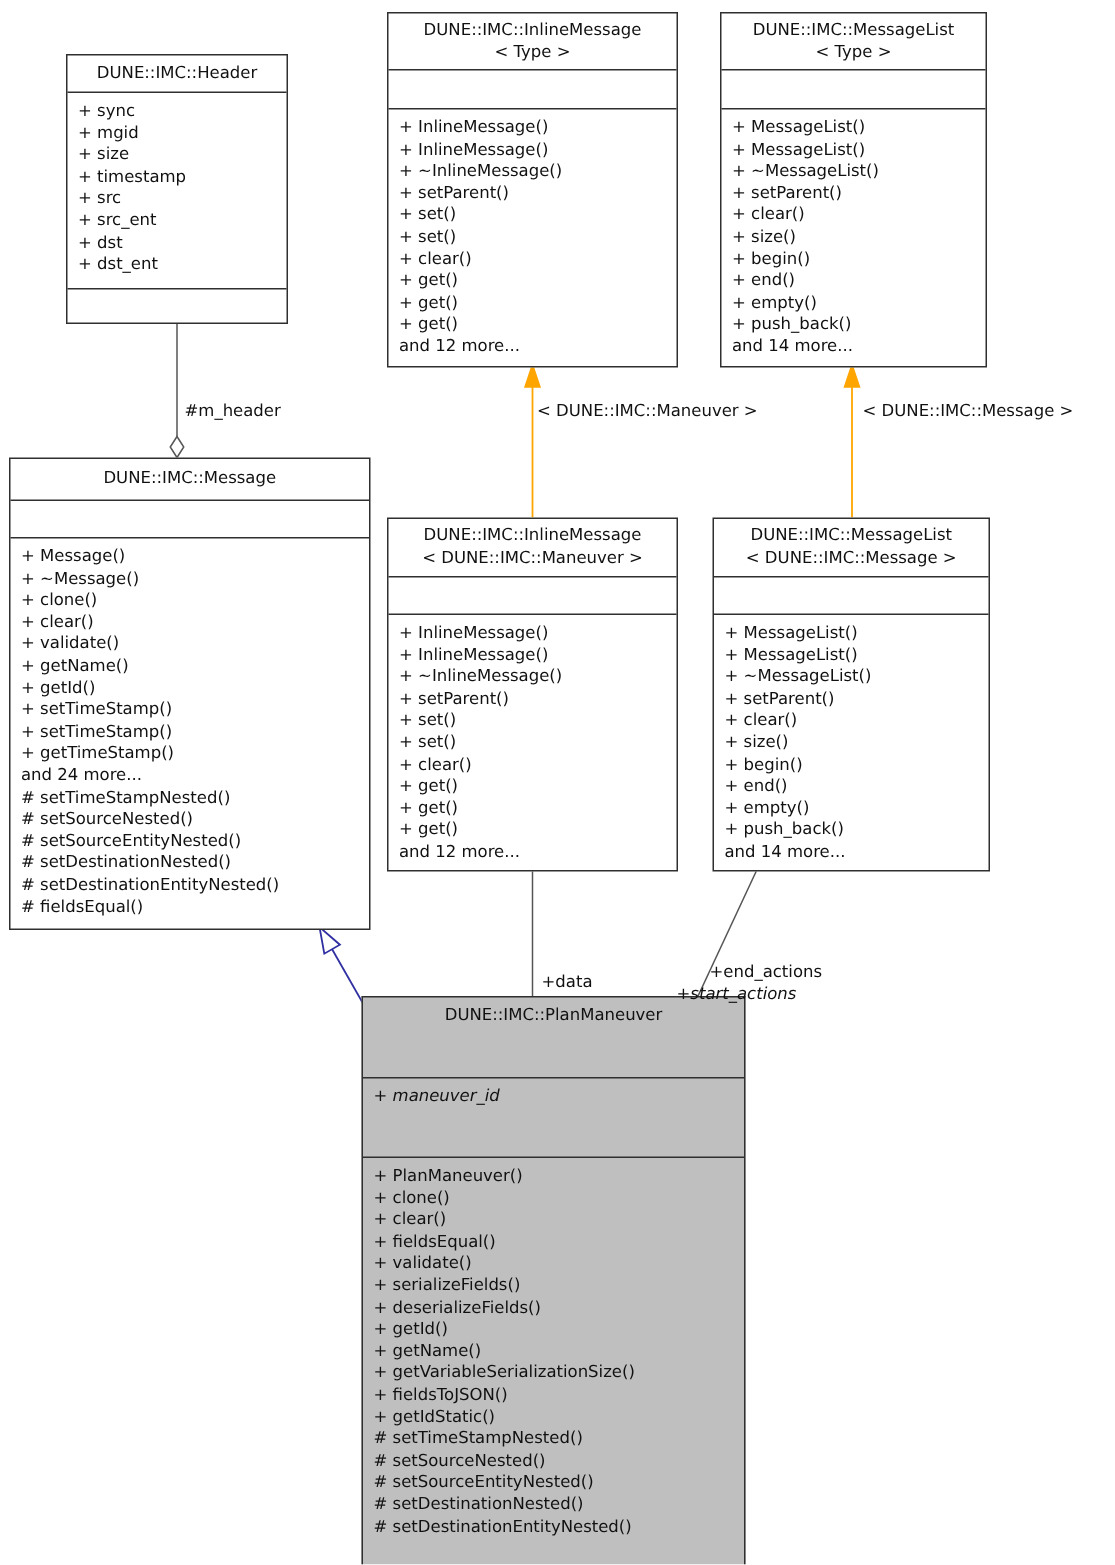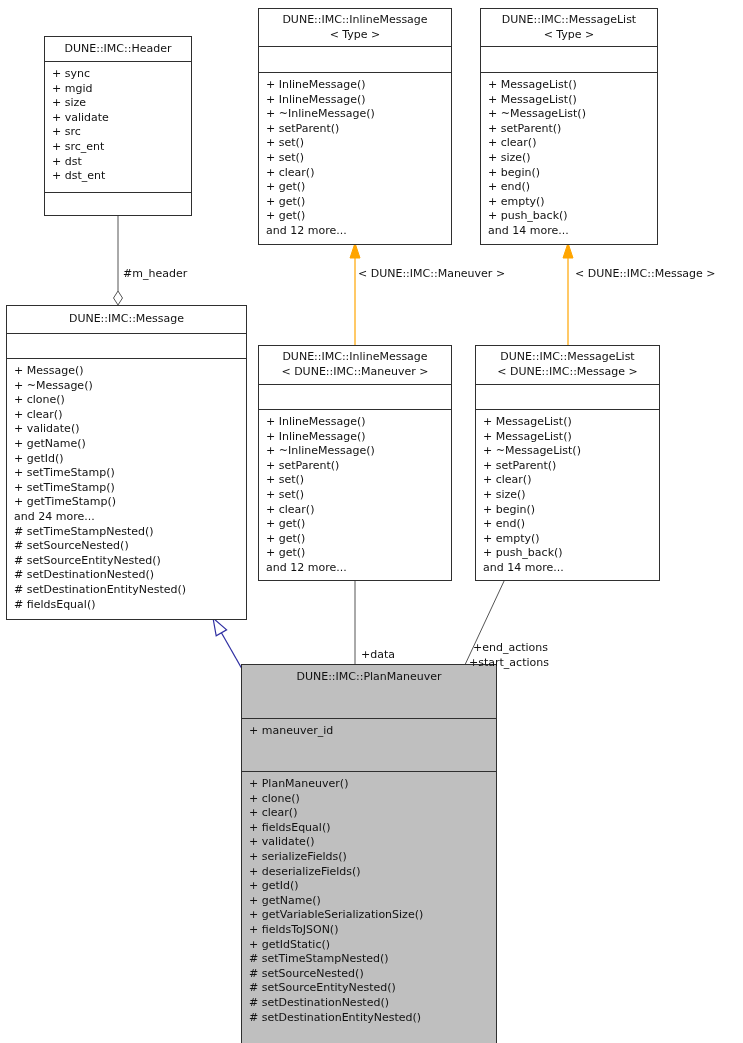--- a/index.html
+++ b/index.html
@@ -68,21 +68,21 @@
   </svg>
 
   <div class="class-box" style="left:44px; top:36px; width:148px;">
     <div class="box-title" style="height:24px;">
         <div class="title-line">DUNE::IMC::Header</div>
       </div>
     <div class="box-compartment" style="height:131px;">
         <div class="member-line">+ sync</div>
         <div class="member-line">+ mgid</div>
         <div class="member-line">+ size</div>
-        <div class="member-line">+ validate</div>
+        <div class="member-line">+ timestamp</div>
         <div class="member-line">+ src</div>
         <div class="member-line">+ src_ent</div>
         <div class="member-line">+ dst</div>
         <div class="member-line">+ dst_ent</div>
       </div>
     <div class="box-compartment" style="height:23px;"></div>
   </div>
 
   <div class="class-box" style="left:258px; top:8px; width:194px;">
     <div class="box-title" style="height:37px;">
@@ -191,21 +191,21 @@
         <div class="member-line">+ empty()</div>
         <div class="member-line">+ push_back()</div>
         <div class="member-line">and 14 more...</div>
       </div>
   </div>
 
   <div class="class-box focus" style="left:241px; top:664px; width:256px;gap:28px;">
     <div class="box-title" style="height:25px;">
         <div class="title-line">DUNE::IMC::PlanManeuver</div>
       </div>
-    <div class="box-compartment" style="height:25px;">
+    <div class="box-compartment" style="height:25px;font-style:italic;">
         <div class="member-line">+ maneuver_id</div>
       </div>
     <div class="box-compartment" style="height:288px;">
         <div class="member-line">+ PlanManeuver()</div>
         <div class="member-line">+ clone()</div>
         <div class="member-line">+ clear()</div>
         <div class="member-line">+ fieldsEqual()</div>
         <div class="member-line">+ validate()</div>
         <div class="member-line">+ serializeFields()</div>
         <div class="member-line">+ deserializeFields()</div>
@@ -220,15 +220,15 @@
         <div class="member-line"># setDestinationNested()</div>
         <div class="member-line"># setDestinationEntityNested()</div>
       </div>
   </div>
 
   <div class="edge-label" style="left:123px; top:266px;">#m_header</div>
   <div class="edge-label" style="left:358px; top:266px;">&lt; DUNE::IMC::Maneuver &gt;</div>
   <div class="edge-label" style="left:575px; top:266px;">&lt; DUNE::IMC::Message &gt;</div>
   <div class="edge-label" style="left:361px; top:647px;">+data</div>
   <div class="edge-label" style="left:473px; top:640px;">+end_actions</div>
-  <div class="edge-label" style="left:469px; top:655px;">+start_actions</div>
+  <div class="edge-label" style="left:451px; top:655px;font-style:italic;">+start_actions</div>
 
 </div>
 
 </body></html>

